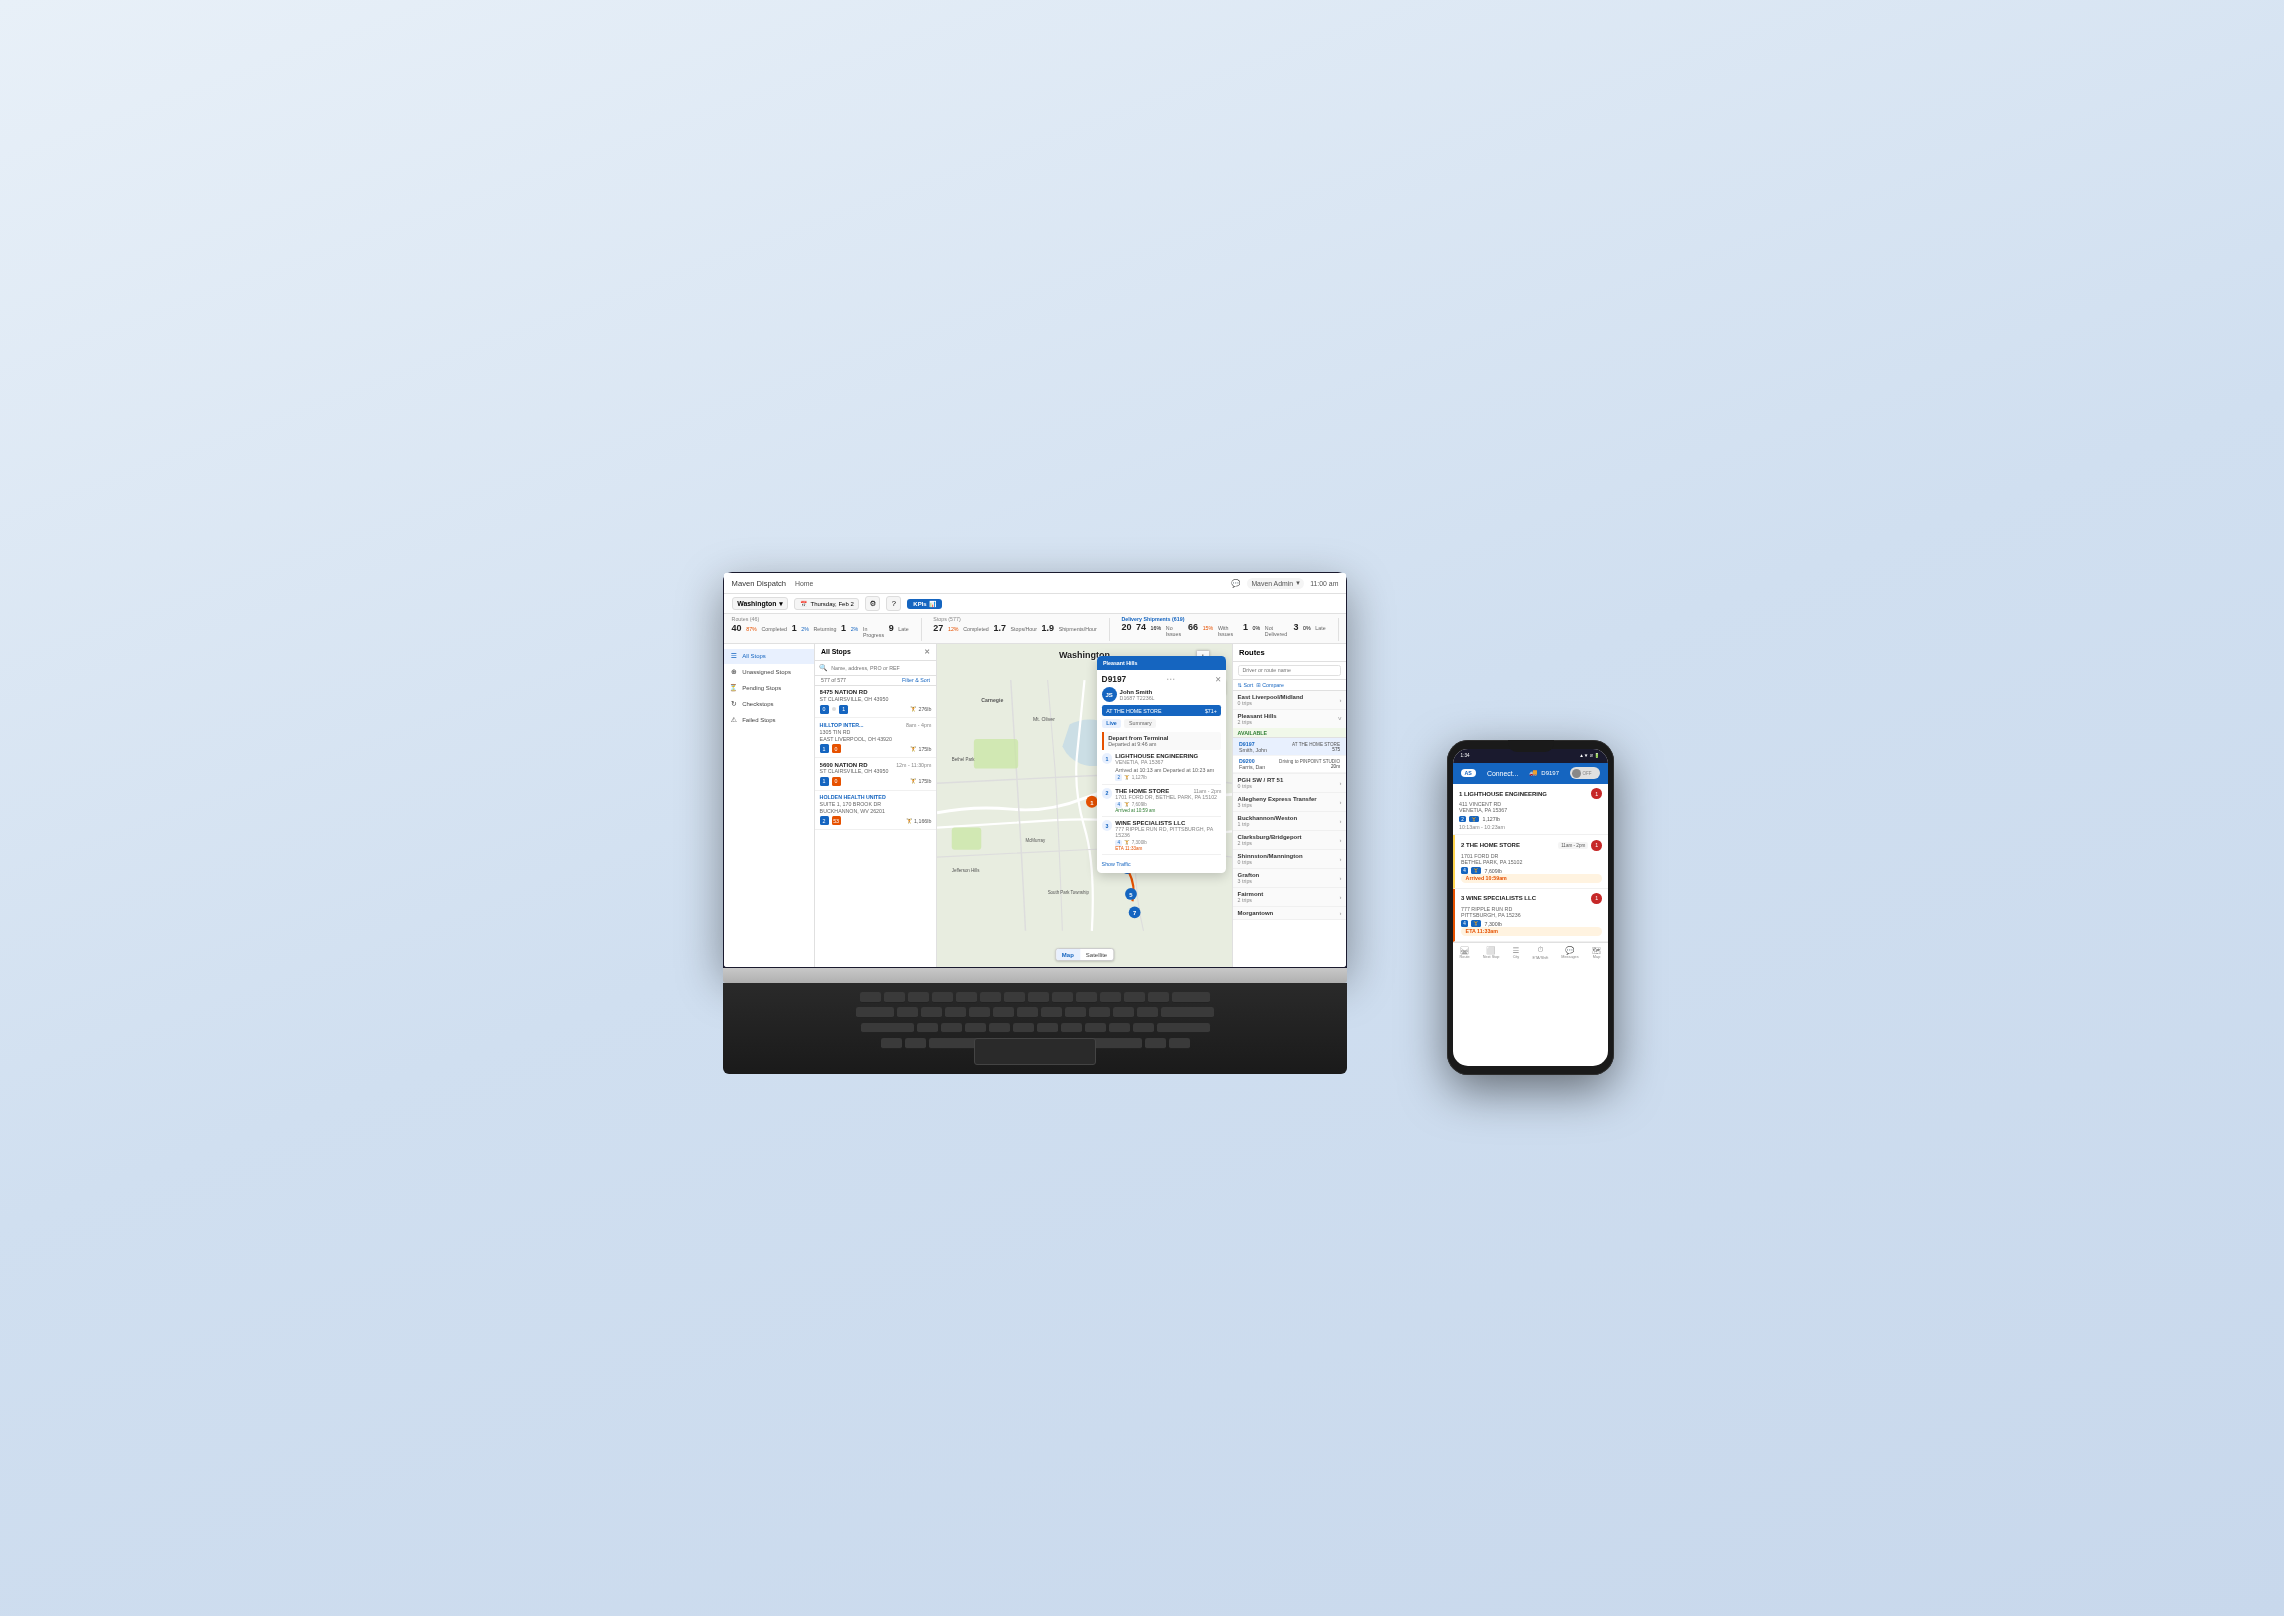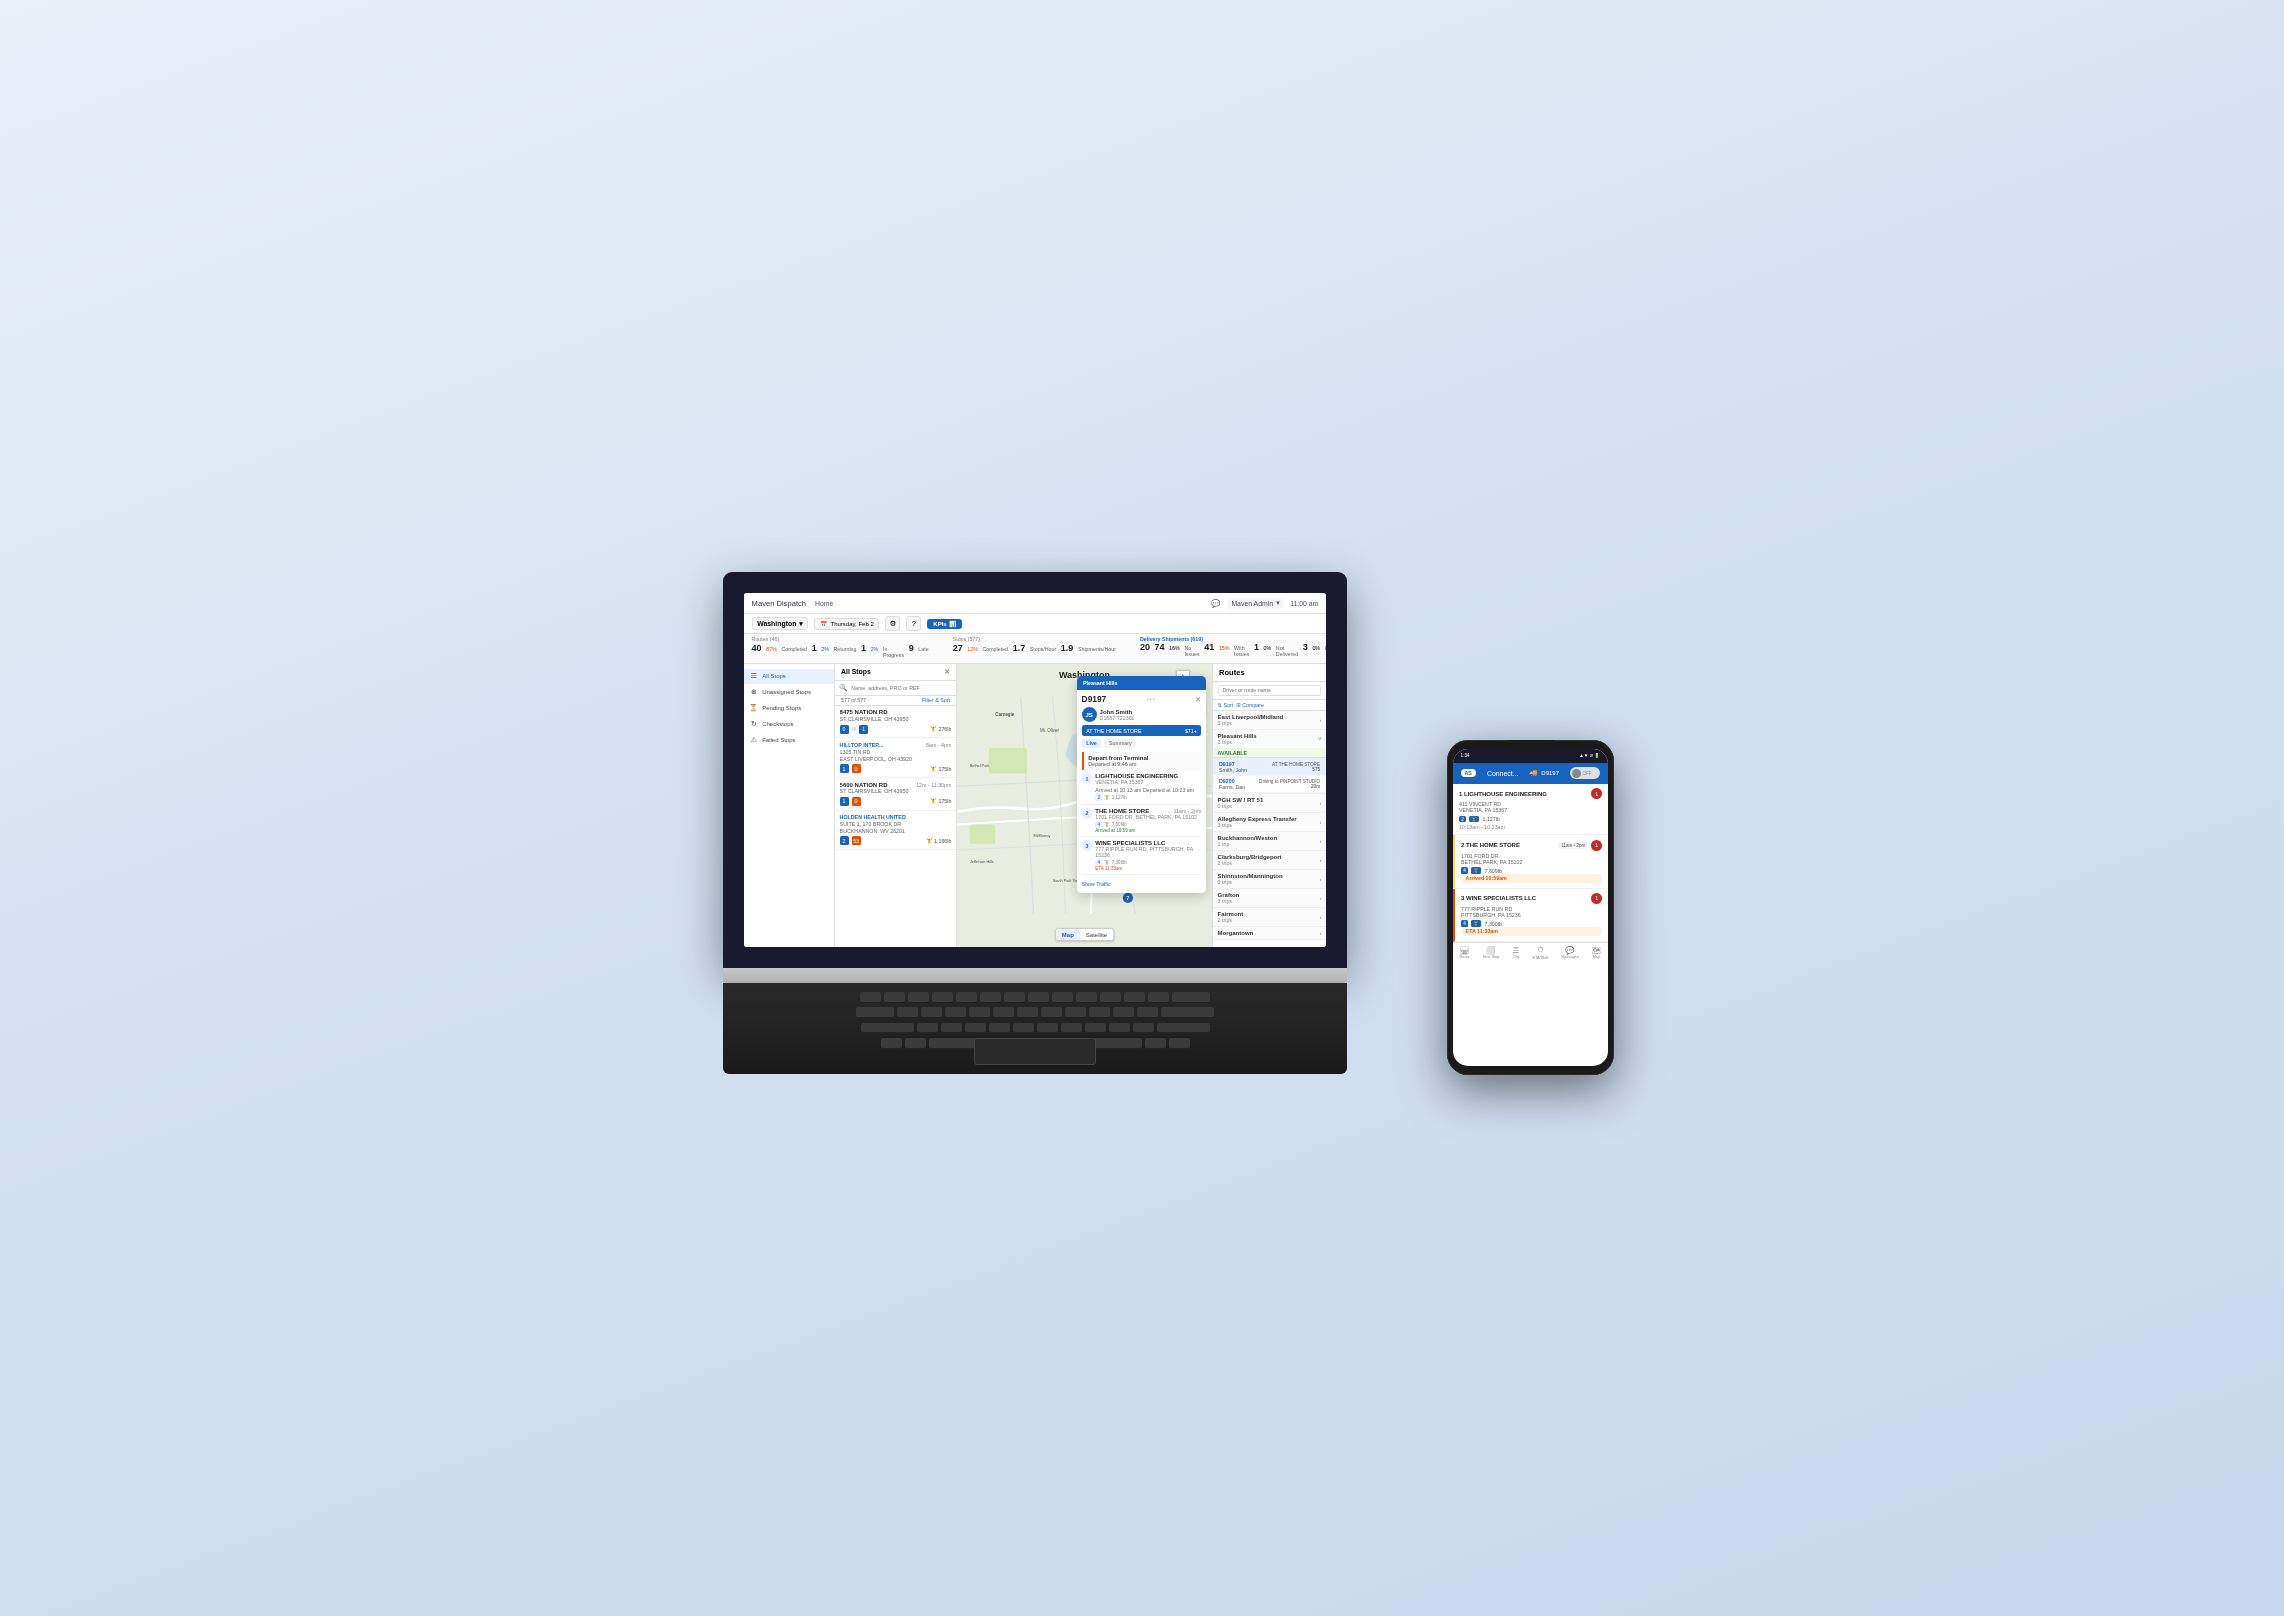--- a/index.html
+++ b/index.html
@@ -25,21 +25,21 @@
       left: 38px;
       top: 61px;
       width: 624px;
       height: 518px;
     }
     .laptop-screen-bezel {
       background: #1a1a2e;
       border-radius: 9px 9px 0 0;
       width: 624px;
       height: 396px;
-      padding: 21px;
+      padding: 1px;
       box-shadow: 0 15px 46px rgba(0,0,0,0.4);
     }
     .laptop-screen {
       background: #fff;
       width: 100%;
       height: 100%;
       border-radius: 3px;
       overflow: hidden;
       position: relative;
     }
@@ -887,21 +887,21 @@
               </div>
             </div>
             <div class="kpi-divider"></div>
             <div class="kpi-group">
               <div class="kpi-section-label">Delivery Shipments (619)</div>
               <div class="kpi-values">
                 <span class="kpi-num">20</span>
                 <span class="kpi-num">74</span>
                 <span class="kpi-pct">16%</span>
                 <span class="kpi-sub">No Issues</span>
-                <span class="kpi-num">41</span>
+                <span class="kpi-num">66</span>
                 <span class="kpi-pct orange">15%</span>
                 <span class="kpi-sub">With Issues</span>
                 <span class="kpi-num">1</span>
                 <span class="kpi-pct">0%</span>
                 <span class="kpi-sub">Not Delivered</span>
                 <span class="kpi-num">3</span>
                 <span class="kpi-pct">0%</span>
                 <span class="kpi-sub">Late</span>
               </div>
             </div>

